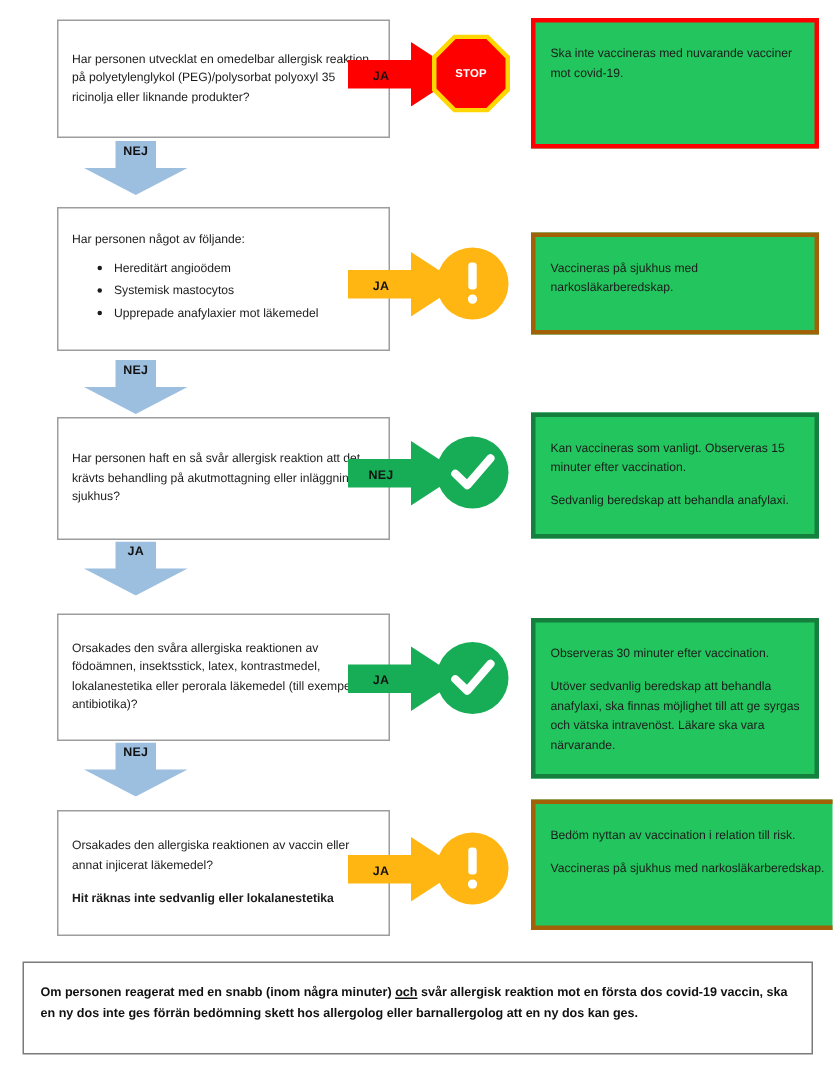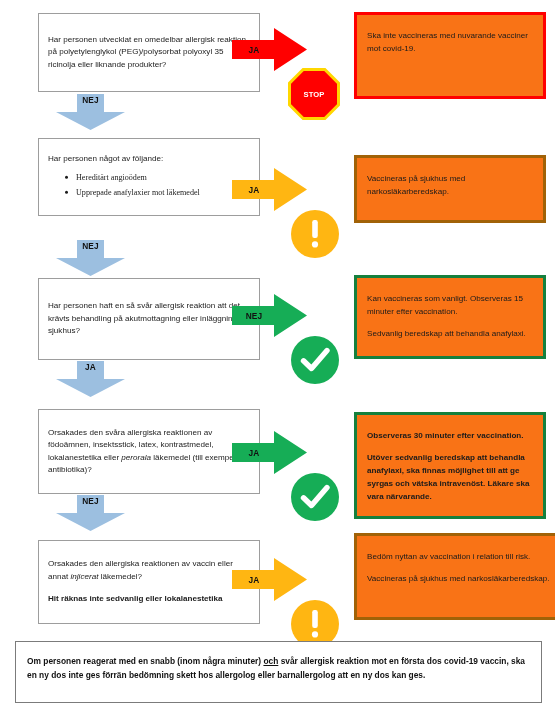--- a/index.html
+++ b/index.html
@@ -41,56 +41,55 @@
   }
   .qbox p { margin: 0; }
   .qbox ul {
     margin: 6px 0 0 0;
     padding-left: 28px;
     list-style: none;
   }
   .qbox li {
     position: relative;
     margin: 0 0 2.5px 0;
-    font-family: Liberation Serif, serif;
   }
   .qbox li::before {
     content: "";
     position: absolute;
     left: -11px;
     top: 4.6px;
     width: 3px;
     height: 3px;
     border-radius: 50%;
     background: #1b1b1b;
   }
   .bold-line { font-weight: bold; margin-top: 10px !important; }
-  .ital { font-style: italic; }
+  .ital { }
 
   
   .rbox {
     position: absolute;
     box-sizing: border-box;
-    background: #f97316;
+    background: #22c55e;
     font-size: 8.1px;
     line-height: 1.62;
     color: #1b1b1b;
   }
   .rbox .rinner {
     position: absolute;
     left: 10px;
     right: 8px;
     top: 14px;
   }
   .rbox p { margin: 0 0 9px 0; }
   .rbox p:last-child { margin-bottom: 0; }
   .rbox.red   { border: 3px solid #ff0000; }
   .rbox.amber { border: 3px solid #a16207; }
   .rbox.green { border: 3px solid #15803d; }
-  .rbox.strongtext p { font-weight: bold; }
+  .rbox.strongtext p { font-weight: normal; }
 
   
   .harrow {
     position: absolute;
     display: block;
   }
   .harrow svg { display: block; }
   .harrow .alabel {
     position: absolute;
     left: 2px;
@@ -118,21 +117,20 @@
     text-align: center;
     font-size: 8.3px;
     font-weight: bold;
     color: #111111;
     letter-spacing: .2px;
   }
 
   
   .icon {
     position: absolute;
-    margin-top: 45px;
   }
   .icon svg { display: block; }
   .stoptext {
     position: absolute;
     left: 0; right: 0; top: 50%;
     transform: translateY(-50%);
     text-align: center;
     font-size: 7.6px;
     font-weight: bold;
     color: #ffffff;
@@ -189,25 +187,26 @@
     </div>
   </div>
 
   <div class="varrow" style="left:56px; top:94px; width:69px; height:36px;">
     <svg width="69" height="36" viewBox="0 0 69 36">
       <polygon points="21,0 48,0 48,18 69,18 34.5,36 0,18 21,18" fill="#9cbfe0"></polygon>
     </svg>
     <span class="alabel">NEJ</span>
   </div>
 
-  <div class="qbox" style="left:38px; top:138px; width:222px; height:78px;">
+  <div class="qbox" style="left:38px; top:138px; width:222px; height:96px;">
     <div class="qinner">
       <p>Har personen något av följande:</p>
       <ul>
         <li>Hereditärt angioödem</li>
+        <li>Systemisk mastocytos</li>
         <li>Upprepade anafylaxier mot läkemedel</li>
       </ul>
     </div>
   </div>
 
   <div class="harrow" style="left:232px; top:168px; width:75px; height:43px;">
     <svg width="75" height="43" viewBox="0 0 75 43">
       <polygon points="0,12 42,12 42,0 75,21.5 42,43 42,31 0,31" fill="#ffb612"></polygon>
     </svg>
     <span class="alabel">JA</span>

